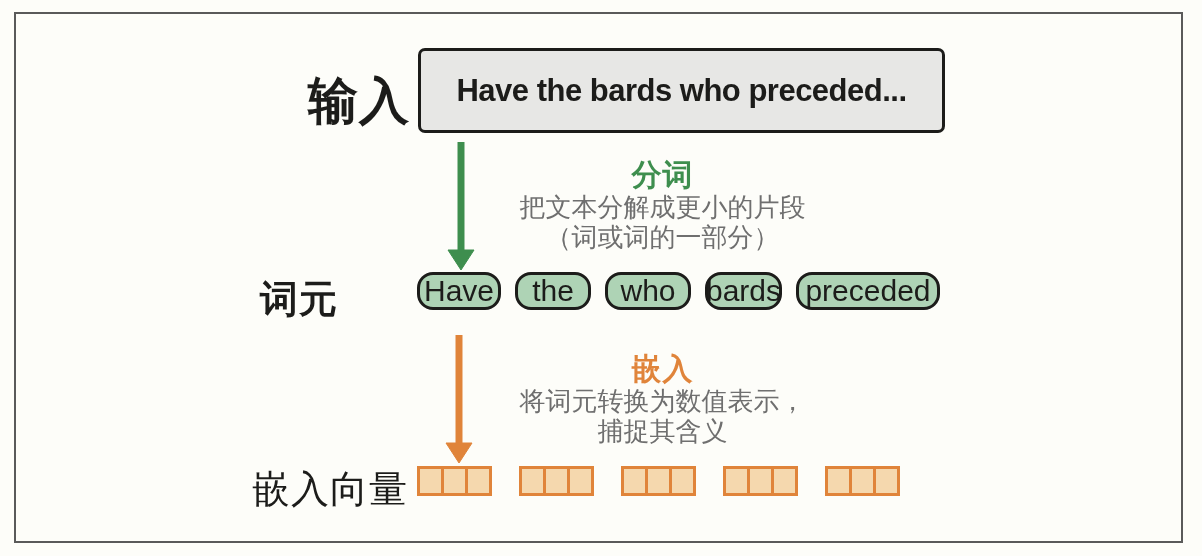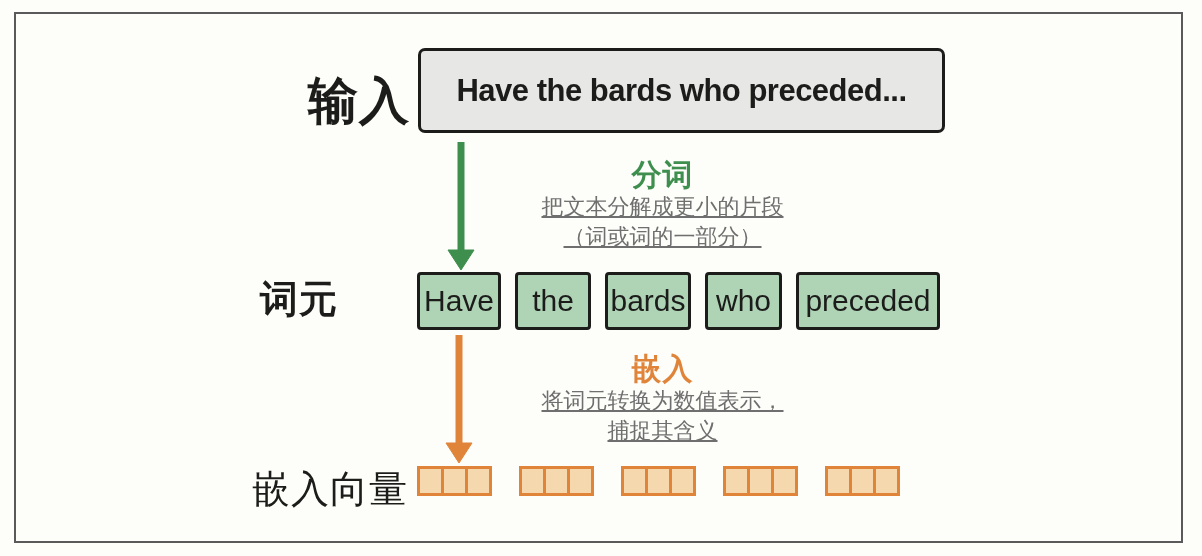--- a/index.html
+++ b/index.html
@@ -59,44 +59,43 @@
   }
   .annotation.tokenize { top: 158px; }
   .annotation.embed    { top: 352px; }
   .annotation .title {
     font-size: 30px; font-weight: bold; line-height: 34px;
     letter-spacing: 1px;
   }
   .annotation.tokenize .title { color: var(--green, #3e8e4e); }
   .annotation.embed .title    { color: var(--orange, #e0843a); }
   .annotation .desc {
-    font-size: 22px; line-height: 30px;
+    font-size: 26px; line-height: 30px;
     color: var(--gray-text, #6f6f6f);
-    text-decoration: underline;
   }
 
   
   .tokens-label {
     position: absolute;
     left: 260px; top: 274px; width: 147px;
     text-align: left;
     font-size: 38px; font-weight: bold;
     color: var(--ink, #1c1c1a);
     letter-spacing: 1px;
   }
   .tokens-row {
     position: absolute;
     left: 417px; top: 272px;
     display: flex; gap: 14px;
   }
   .token-box {
-    height: 58px;
+    height: 38px;
     background: var(--token-fill, #aed3b5);
     border: 3.5px solid var(--ink, #1c1c1a);
-    border-radius: 4px;
+    border-radius: 16px;
     display: flex; align-items: center; justify-content: center;
     font-size: 30px;
     color: var(--ink, #1c1c1a);
   }
   .token-box:nth-child(1) { width: 84px; }
   .token-box:nth-child(2) { width: 76px; }
   .token-box:nth-child(3) { width: 86px; }
   .token-box:nth-child(4) { width: 77px; }
   .token-box:nth-child(5) { width: 144px; }
 
@@ -141,22 +140,22 @@
   <div class="annotation tokenize">
     <div class="title">分词</div>
     <div class="desc">把文本分解成更小的片段</div>
     <div class="desc">（词或词的一部分）</div>
   </div>
 
   <div class="tokens-label">词元</div>
   <div class="tokens-row">
     <div class="token-box">Have</div>
     <div class="token-box">the</div>
+    <div class="token-box">who</div>
     <div class="token-box">bards</div>
-    <div class="token-box">who</div>
     <div class="token-box">preceded</div>
   </div>
 
   <svg class="arrow arrow-orange" viewBox="0 0 30 128">
     <line x1="15" y1="0" x2="15" y2="110" stroke-width="7"></line>
     <polygon points="2,108 28,108 15,128"></polygon>
   </svg>
 
   <div class="annotation embed">
     <div class="title">嵌入</div>

